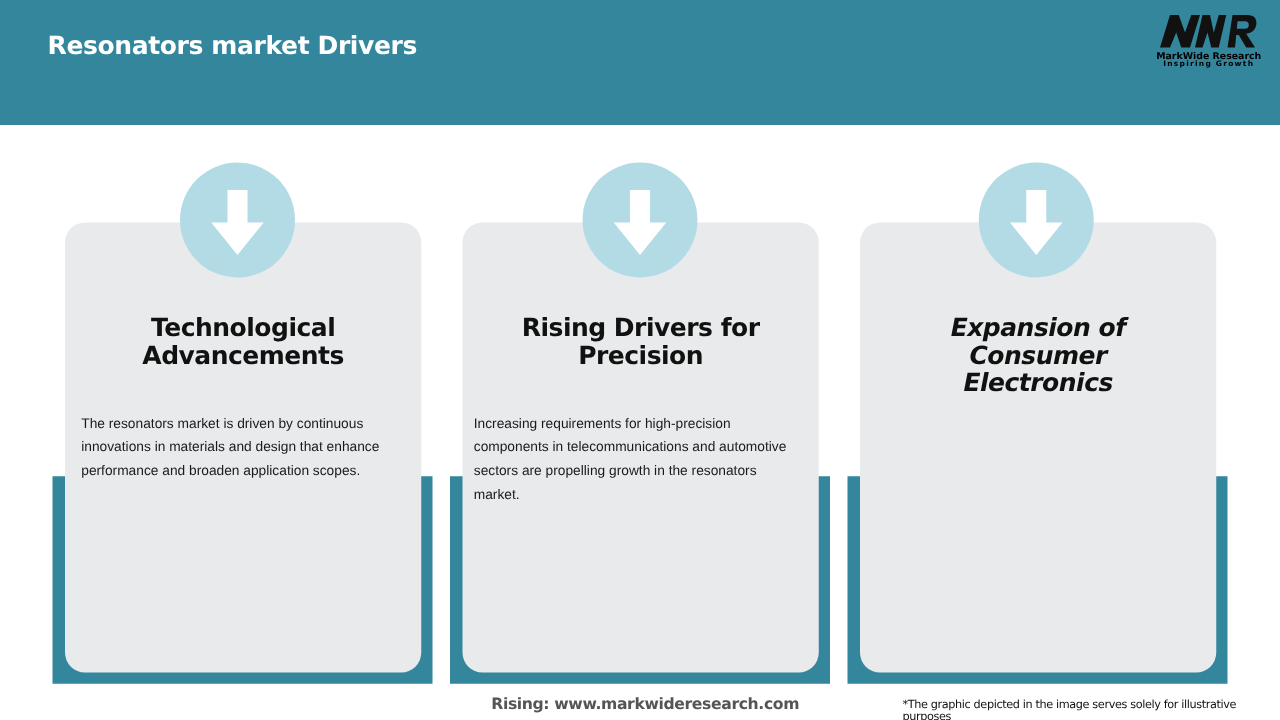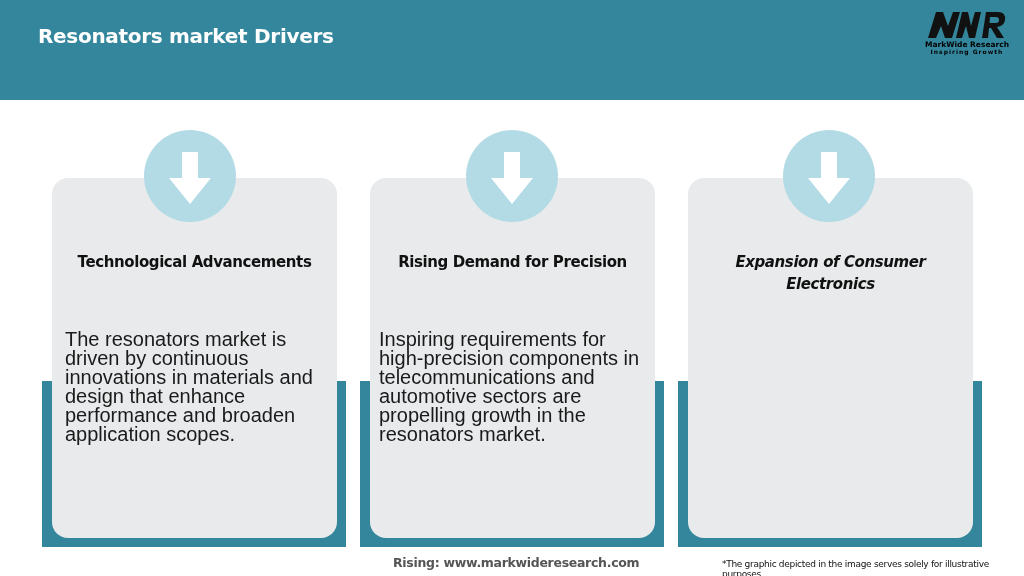--- a/index.html
+++ b/index.html
@@ -40,27 +40,27 @@
   }
   .circle {
     position: absolute; top: 130px; width: 92px; height: 92px;
     border-radius: 50%; background: #b3dbe6;
   }
   .circle svg { position: absolute; left: 25px; top: 22px; }
   .card-title {
     position: absolute; left: 0; top: 73px; width: 100%;
     text-align: center; color: #111;
     font-family: "DejaVu Sans", sans-serif; font-weight: bold;
-    font-size: 15px; line-height: 22px; letter-spacing: -0.4px;
+    font-size: 20px; line-height: 22px; letter-spacing: -0.4px;
   }
   .card-title.two-line { top: 73px; padding: 0 40px; box-sizing: border-box; font-style: italic; }
   .card-body {
     position: absolute; left: 13px; top: 152px; width: 262px;
     color: #1a1a1a; font-family: "Liberation Sans", sans-serif;
-    font-size: 20px; line-height: 19px;
+    font-size: 11px; line-height: 19px;
   }
   .source {
     position: absolute; left: 393px; top: 555px;
     color: #555; font-family: "DejaVu Sans", sans-serif; font-weight: bold;
     font-size: 12.5px; letter-spacing: -0.3px;
   }
   .disclaimer {
     position: absolute; left: 722px; top: 559px;
     color: #111; font-family: "DejaVu Sans", sans-serif;
     font-size: 9px; letter-spacing: -0.3px;
@@ -88,22 +88,22 @@
   <div class="card-body">The resonators market is driven by continuous innovations in materials and design that enhance performance and broaden application scopes.</div>
 </div>
 <div class="circle" style="left:144px;">
   <svg width="42" height="52" viewBox="0 0 42 52">
     <path d="M13 0 H29 V26 H42 L21 52 L0 26 H13 Z" fill="#ffffff"></path>
   </svg>
 </div>
 
 <div class="backplate" style="left:360px;"></div>
 <div class="card" style="left:370px;">
-  <div class="card-title">Rising Demand for Precision</div>
-  <div class="card-body" style="left:9px;">Inspiring requirements for high-precision components in telecommunications and automotive sectors are propelling growth in the resonators market.</div>
+  <div class="card-title">Rising Drivers for Precision</div>
+  <div class="card-body" style="left:9px;">Increasing requirements for high-precision components in telecommunications and automotive sectors are propelling growth in the resonators market.</div>
 </div>
 <div class="circle" style="left:466px;">
   <svg width="42" height="52" viewBox="0 0 42 52">
     <path d="M13 0 H29 V26 H42 L21 52 L0 26 H13 Z" fill="#ffffff"></path>
   </svg>
 </div>
 
 <div class="backplate" style="left:678px;"></div>
 <div class="card" style="left:688px;">
   <div class="card-title two-line">Expansion of Consumer Electronics</div>

